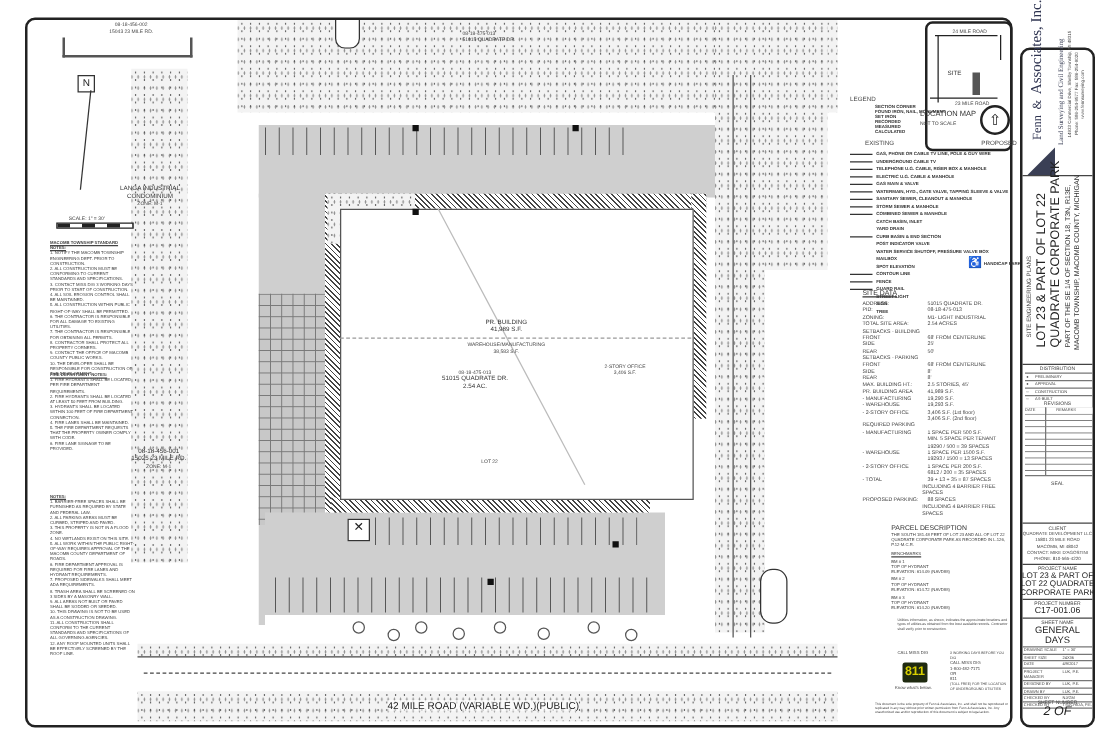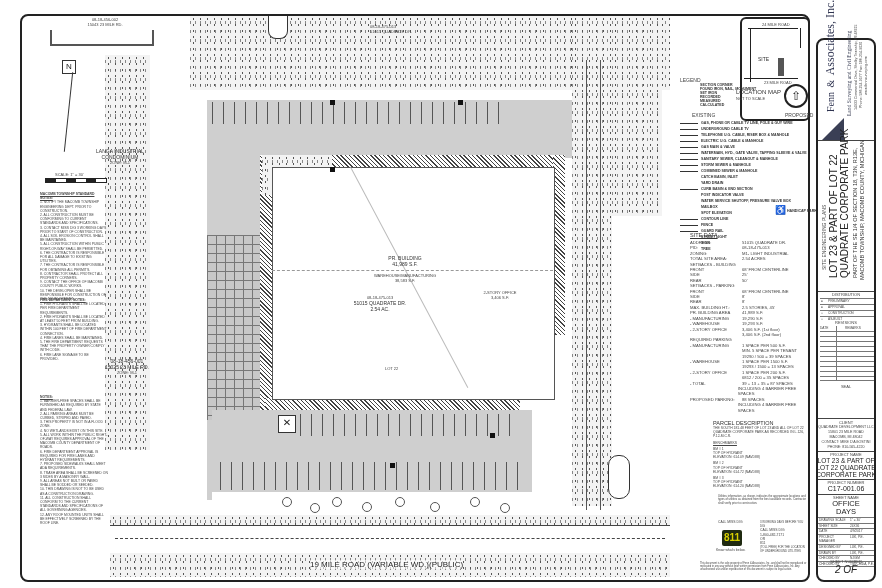--- a/index.html
+++ b/index.html
@@ -157,21 +157,21 @@
 <div class="tree" style="left:362px;top:502px;"></div>
 <div class="tree" style="left:395px;top:497px;"></div>
 <div class="tree" style="left:430px;top:502px;"></div>
 <div class="tree" style="left:470px;top:497px;"></div>
 <div class="tree" style="left:500px;top:503px;"></div>
 
 <div class="abs stip" style="left:110px;top:515px;width:560px;height:10px;"></div>
 <div class="abs" style="left:110px;top:525px;width:560px;height:28px;background:#fff;border-top:1px solid #444;border-bottom:1px solid #444;"></div>
 <div class="abs" style="left:115px;top:538px;width:550px;border-top:1px dashed #444;"></div>
 <div class="abs stip" style="left:110px;top:553px;width:560px;height:24px;"></div>
-<div class="abs" style="left:310px;top:560px;font-size:8px;color:#222;white-space:nowrap;background:rgba(255,255,255,0.6);">19 MILE ROAD (VARIABLE WD.)(PUBLIC)</div>
+<div class="abs" style="left:310px;top:560px;font-size:8px;color:#222;white-space:nowrap;background:rgba(255,255,255,0.6);">42 MILE ROAD (VARIABLE WD.)(PUBLIC)</div>
 
 <div class="abs" style="left:740px;top:17px;width:66px;height:100px;border:2px solid #222;border-radius:6px;background:#fff;"></div>
 <div class="abs" style="left:748px;top:28px;width:50px;height:1px;background:#222;"></div>
 <div class="abs" style="left:744px;top:78px;width:54px;height:1px;background:#222;"></div>
 <div class="abs" style="left:750px;top:28px;width:1px;height:54px;background:#222;"></div>
 <div class="abs" style="left:800px;top:28px;width:1px;height:20px;background:#222;"></div>
 <div class="abs" style="left:778px;top:58px;width:6px;height:18px;background:#555;"></div>
 <div class="abs tiny" style="left:762px;top:22px;">24 MILE ROAD</div>
 <div class="abs tiny" style="left:764px;top:80px;">23 MILE ROAD</div>
 <div class="abs sm" style="left:758px;top:56px;">SITE</div>
@@ -505,21 +505,21 @@
 <div class="abs tb-row" style="left:818px;top:479px;width:56px;"></div>
 
 <div class="abs center" style="left:818px;top:480px;width:56px;">
   <div class="tiny">PROJECT NUMBER</div>
   <div style="font-size:7px;line-height:8px;color:#222;">C17-001.06</div>
 </div>
 <div class="abs tb-row" style="left:818px;top:494px;width:56px;"></div>
 
 <div class="abs center" style="left:818px;top:495px;width:56px;">
   <div class="tiny">SHEET NAME</div>
-  <div style="font-size:7.5px;line-height:8px;color:#222;">OFFICE</div>
+  <div style="font-size:7.5px;line-height:8px;color:#222;">GENERAL</div>
   <div style="font-size:7.5px;line-height:8px;color:#222;">DAYS</div>
 </div>
 
 <div class="abs" style="left:818px;top:517px;width:56px;">
   <div class="tbl-row" style="line-height:4.6px;">
       <span style="width:30px;">DRAWING SCALE</span>
       <span>1" = 30'</span>
     </div>
   <div class="tbl-row" style="line-height:4.6px;">
       <span style="width:30px;">SHEET SIZE</span>

